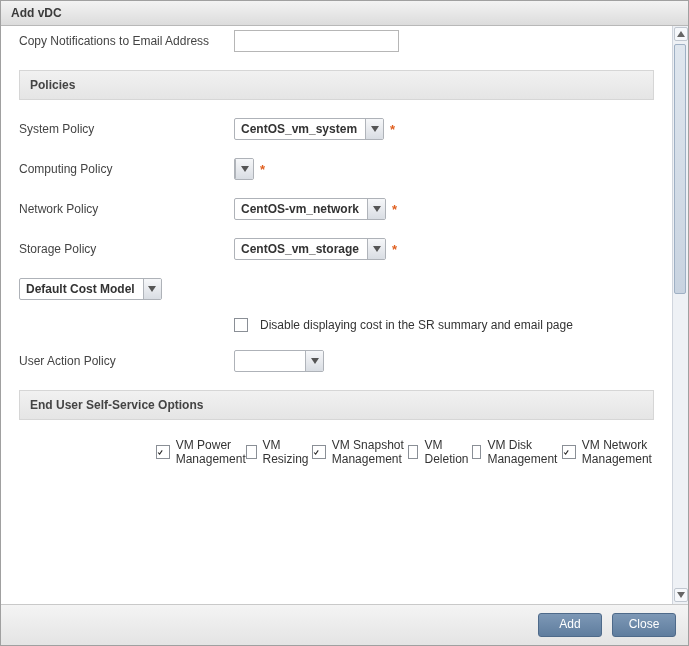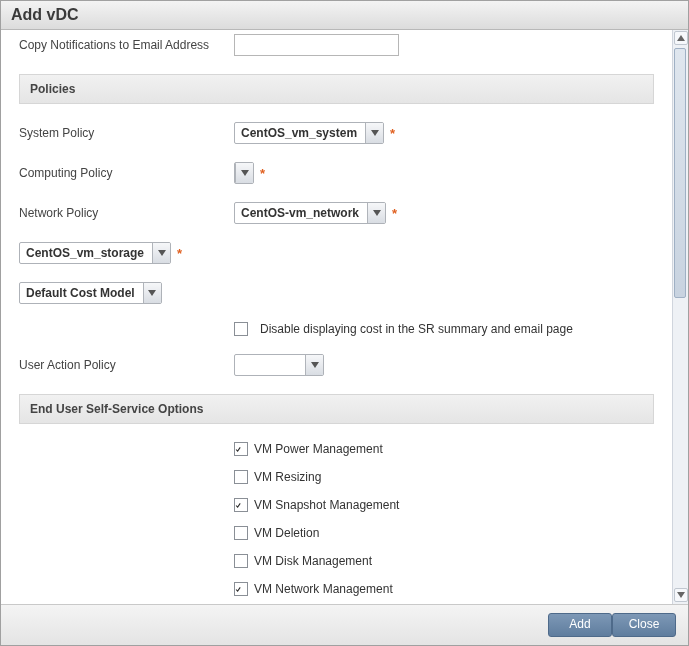--- a/index.html
+++ b/index.html
@@ -4,21 +4,21 @@
 <style>
   * { box-sizing: border-box; margin: 0; padding: 0; }
   html, body { width: 689px; height: 646px; font-family: Arial, Helvetica, sans-serif; font-size: 12px; color: #333; background: #fff; }
   .dialog {
     width: 689px; height: 646px; border: 1px solid #a0a0a0; position: relative;
     background: #fff; display: flex; flex-direction: column;
   }
   .titlebar {
     background: linear-gradient(to bottom, #f3f3f3, #dcdcdc);
     border-bottom: 1px solid #b8b8b8;
-    padding: 5px 10px; font-weight: bold; color: #3a3a3a; font-size: 16px;
+    padding: 5px 10px; font-weight: bold; color: #3a3a3a; font-size: 12px;
   }
   .body-wrap { flex: 1; display: flex; position: relative; overflow: hidden; justify-content: flex-end; }
   .content {
     flex: 1; overflow: hidden; padding: 10px 18px 10px 18px;
   }
   .scrolltrack {
     width: 16px; background: #eef1f5; border-left: 1px solid #d0d5dd;
     position: relative;
   }
   .scrolltrack .arrow {
@@ -69,21 +69,21 @@
   .cb-row .box.checked::after{
     content:""; width:10px; height:10px;
     background: none;
   }
   .cb-row .box.checked svg { width:11px; height:11px; }
   .cb-row .cb-label { color:#333; }
 
   .footer {
     border-top: 1px solid #c9c9c9;
     background: linear-gradient(to bottom,#f4f4f4,#e4e4e4);
-    padding: 8px 12px; display:flex; justify-content:flex-end; 
+    padding: 8px 12px; display:flex; justify-content:flex-end; gap:10px;
   }
   .btn {
     min-width: 64px; height: 24px; border: 1px solid #4e6a8a;
     background: linear-gradient(to bottom,#7d98b6,#5f7d9e);
     color: #fff; font-size: 12px; border-radius: 3px; text-align:center;
     padding: 3px 14px 0 14px; cursor: pointer;
   }
   .content-inner { margin-top: -1px; }
 </style>
 </head>
@@ -143,20 +143,21 @@
                   <svg viewBox="0 0 8 6">
                     <polygon points="0,0 8,0 4,6" fill="#555"></polygon>
                   </svg>
                 </div>
             </div>
             <span class="req">*</span>
           </div>
         </div>
 
         <div class="field-row">
+          <div class="field-label">Storage Policy</div>
           <div class="field-value">
             <div class="combo">
               <div class="combo-text">CentOS_vm_storage</div>
               <div class="combo-btn">
                   <svg viewBox="0 0 8 6">
                     <polygon points="0,0 8,0 4,6" fill="#555"></polygon>
                   </svg>
                 </div>
             </div>
             <span class="req">*</span>
@@ -195,21 +196,21 @@
                   </svg>
                 </div>
             </div>
           </div>
         </div>
 
         <div class="section-header">End User Self-Service Options</div>
 
         <div class="field-row" style="align-items:flex-start;">
           <div class="field-label"></div>
-          <div style="display:flex; flex-direction:column;">
+          <div style="display:flex; flex-direction:row;">
             <div class="cb-row">
                 <div class="box checked">
                   <svg viewBox="0 0 12 12">
                     <polyline points="2,6 5,9 10,2" fill="none" stroke="#2a2a2a" stroke-width="2"></polyline>
                   </svg>
                 </div>
                 <span class="cb-label">VM Power Management</span>
               </div>
             <div class="cb-row">
                 <div class="box"></div>

